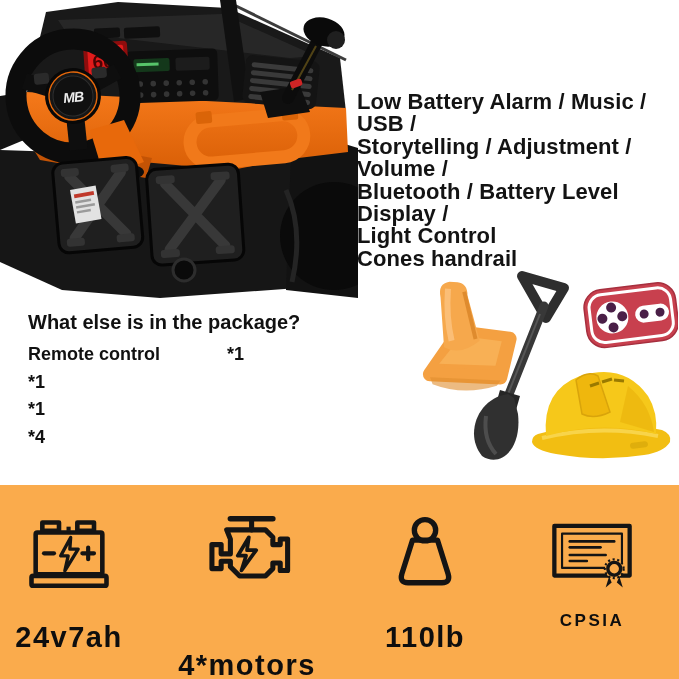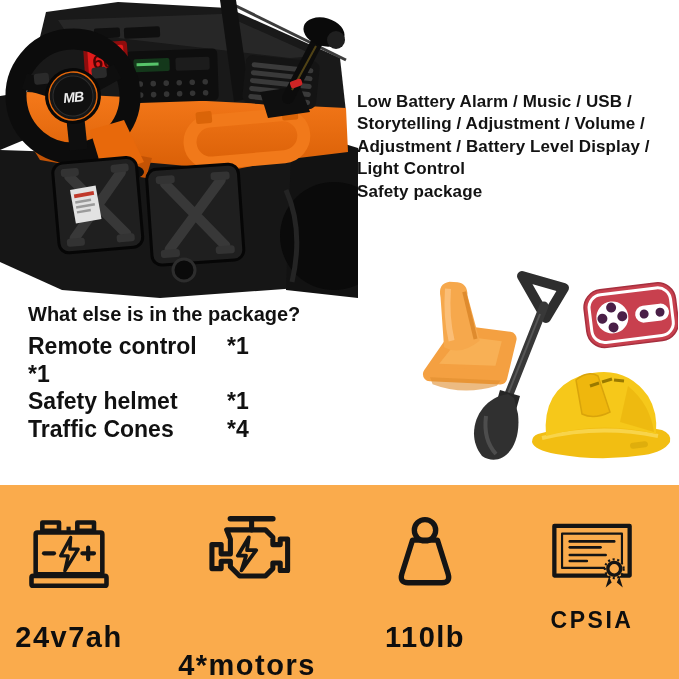--- a/index.html
+++ b/index.html
@@ -3,42 +3,42 @@
 <meta charset="utf-8">
 <style>
   html,body{margin:0;padding:0;background:#fff;}
   .canvas{
     position:relative;width:679px;height:679px;background:#ffffff;overflow:hidden;
     font-family:"Liberation Sans",sans-serif;color:#141414;
   }
   
   .features-text{
     position:absolute;left:357px;top:91px;width:320px;
-    font-size:17px;font-weight:700;line-height:22.4px;letter-spacing:0.1px;color:#131313;
+    font-size:22px;font-weight:700;line-height:22.4px;letter-spacing:0.1px;color:#131313;
   }
   
-  .pkg{position:absolute;left:28px;top:303px;color:#111;}
+  .pkg{position:absolute;left:28px;top:311px;color:#111;}
   .pkg-heading{font-size:20px;font-weight:700;margin:0 0 7px 0;}
-  .pkg-row{display:flex;font-size:23px;font-weight:700;line-height:27.5px;}
+  .pkg-row{display:flex;font-size:18px;font-weight:700;line-height:27.5px;}
   .pkg-name{width:199px;}
   .pkg-qty{width:40px;}
   
   .truck-photo{position:absolute;left:0;top:0;}
   
   .accessories-photo{position:absolute;left:396px;top:266px;}
   
   .banner{position:absolute;left:0;top:485px;width:679px;height:194px;background:#FAAB4C;}
   .spec-col{position:absolute;top:28px;display:flex;flex-direction:column;align-items:center;}
   .spec-col.c1{left:10px;width:118px;}
   .spec-col.c2{left:168px;width:158px;gap:28px;}
   .spec-col.c3{left:356px;width:138px;}
   .spec-col.c4{left:522px;width:140px;}
   .spec-icon{height:78px;display:flex;align-items:center;justify-content:center;}
   .spec-label{font-size:29px;font-weight:700;letter-spacing:1.5px;color:#0e0e0e;margin-top:30px;white-space:nowrap;}
-  .spec-label-2line{margin-top:16px;text-align:left;font-size:23px;font-weight:700;letter-spacing:2.5px;line-height:27px;color:#0e0e0e;}
+  .spec-label-2line{margin-top:16px;text-align:left;font-size:17px;font-weight:700;letter-spacing:2.5px;line-height:27px;color:#0e0e0e;}
   .ic{stroke:#141414;fill:none;stroke-linejoin:round;stroke-linecap:round;}
 </style>
 </head>
 <body>
 
 <div class="canvas">
 
   <svg class="truck-photo" viewBox="0 0 358 304" width="358" height="304">
     <defs>
       <linearGradient id="dashGrad" x1="0" y1="0" x2="0" y2="1">
@@ -153,40 +153,38 @@
       <rect x="3" y="12" width="16" height="2.5" fill="#9a9a9a"></rect>
       <rect x="3" y="17" width="19" height="2.5" fill="#9a9a9a"></rect>
       <rect x="3" y="22" width="14" height="2.5" fill="#9a9a9a"></rect>
     </g>
     <circle cx="184" cy="270" r="11" fill="#0a0a0a" stroke="#2d2d2d" stroke-width="3"></circle>
   </svg>
 
   <div class="features-text">
     <div>Low Battery Alarm / Music / USB /</div>
     <div>Storytelling / Adjustment / Volume /</div>
-    <div>Adjustment / Battery Level Display /</div>
+    <div>Bluetooth / Battery Level Display /</div>
     <div>Light Control</div>
-    <div>Safety package</div>
+    <div>Cones handrail</div>
   </div>
 
   <div class="pkg">
     <div class="pkg-heading">What else is in the package?</div>
     <div class="pkg-row">
       <span class="pkg-name">Remote control</span>
       <span class="pkg-qty">*1</span>
     </div>
     <div class="pkg-row">
       <span class="pkg-qty">*1</span>
     </div>
     <div class="pkg-row">
-      <span class="pkg-name">Safety helmet</span>
       <span class="pkg-qty">*1</span>
     </div>
     <div class="pkg-row">
-      <span class="pkg-name">Traffic Cones</span>
       <span class="pkg-qty">*4</span>
     </div>
   </div>
 
   <svg class="accessories-photo" viewBox="0 0 282 200" width="282" height="200">
 
     <g transform="translate(6,10) rotate(-4 60 70)">
       <polygon points="58,56 108,66 96,104 26,96" fill="#F4A041" stroke="#F4A041" stroke-width="14" stroke-linejoin="round"></polygon>
       <polygon points="60,60 100,68 92,92 36,86" fill="#F8B055"></polygon>
       <path d="M26,99 L96,107 L92,112 Q58,120 28,106 Z" fill="#E08E2F" opacity="0.6"></path>

